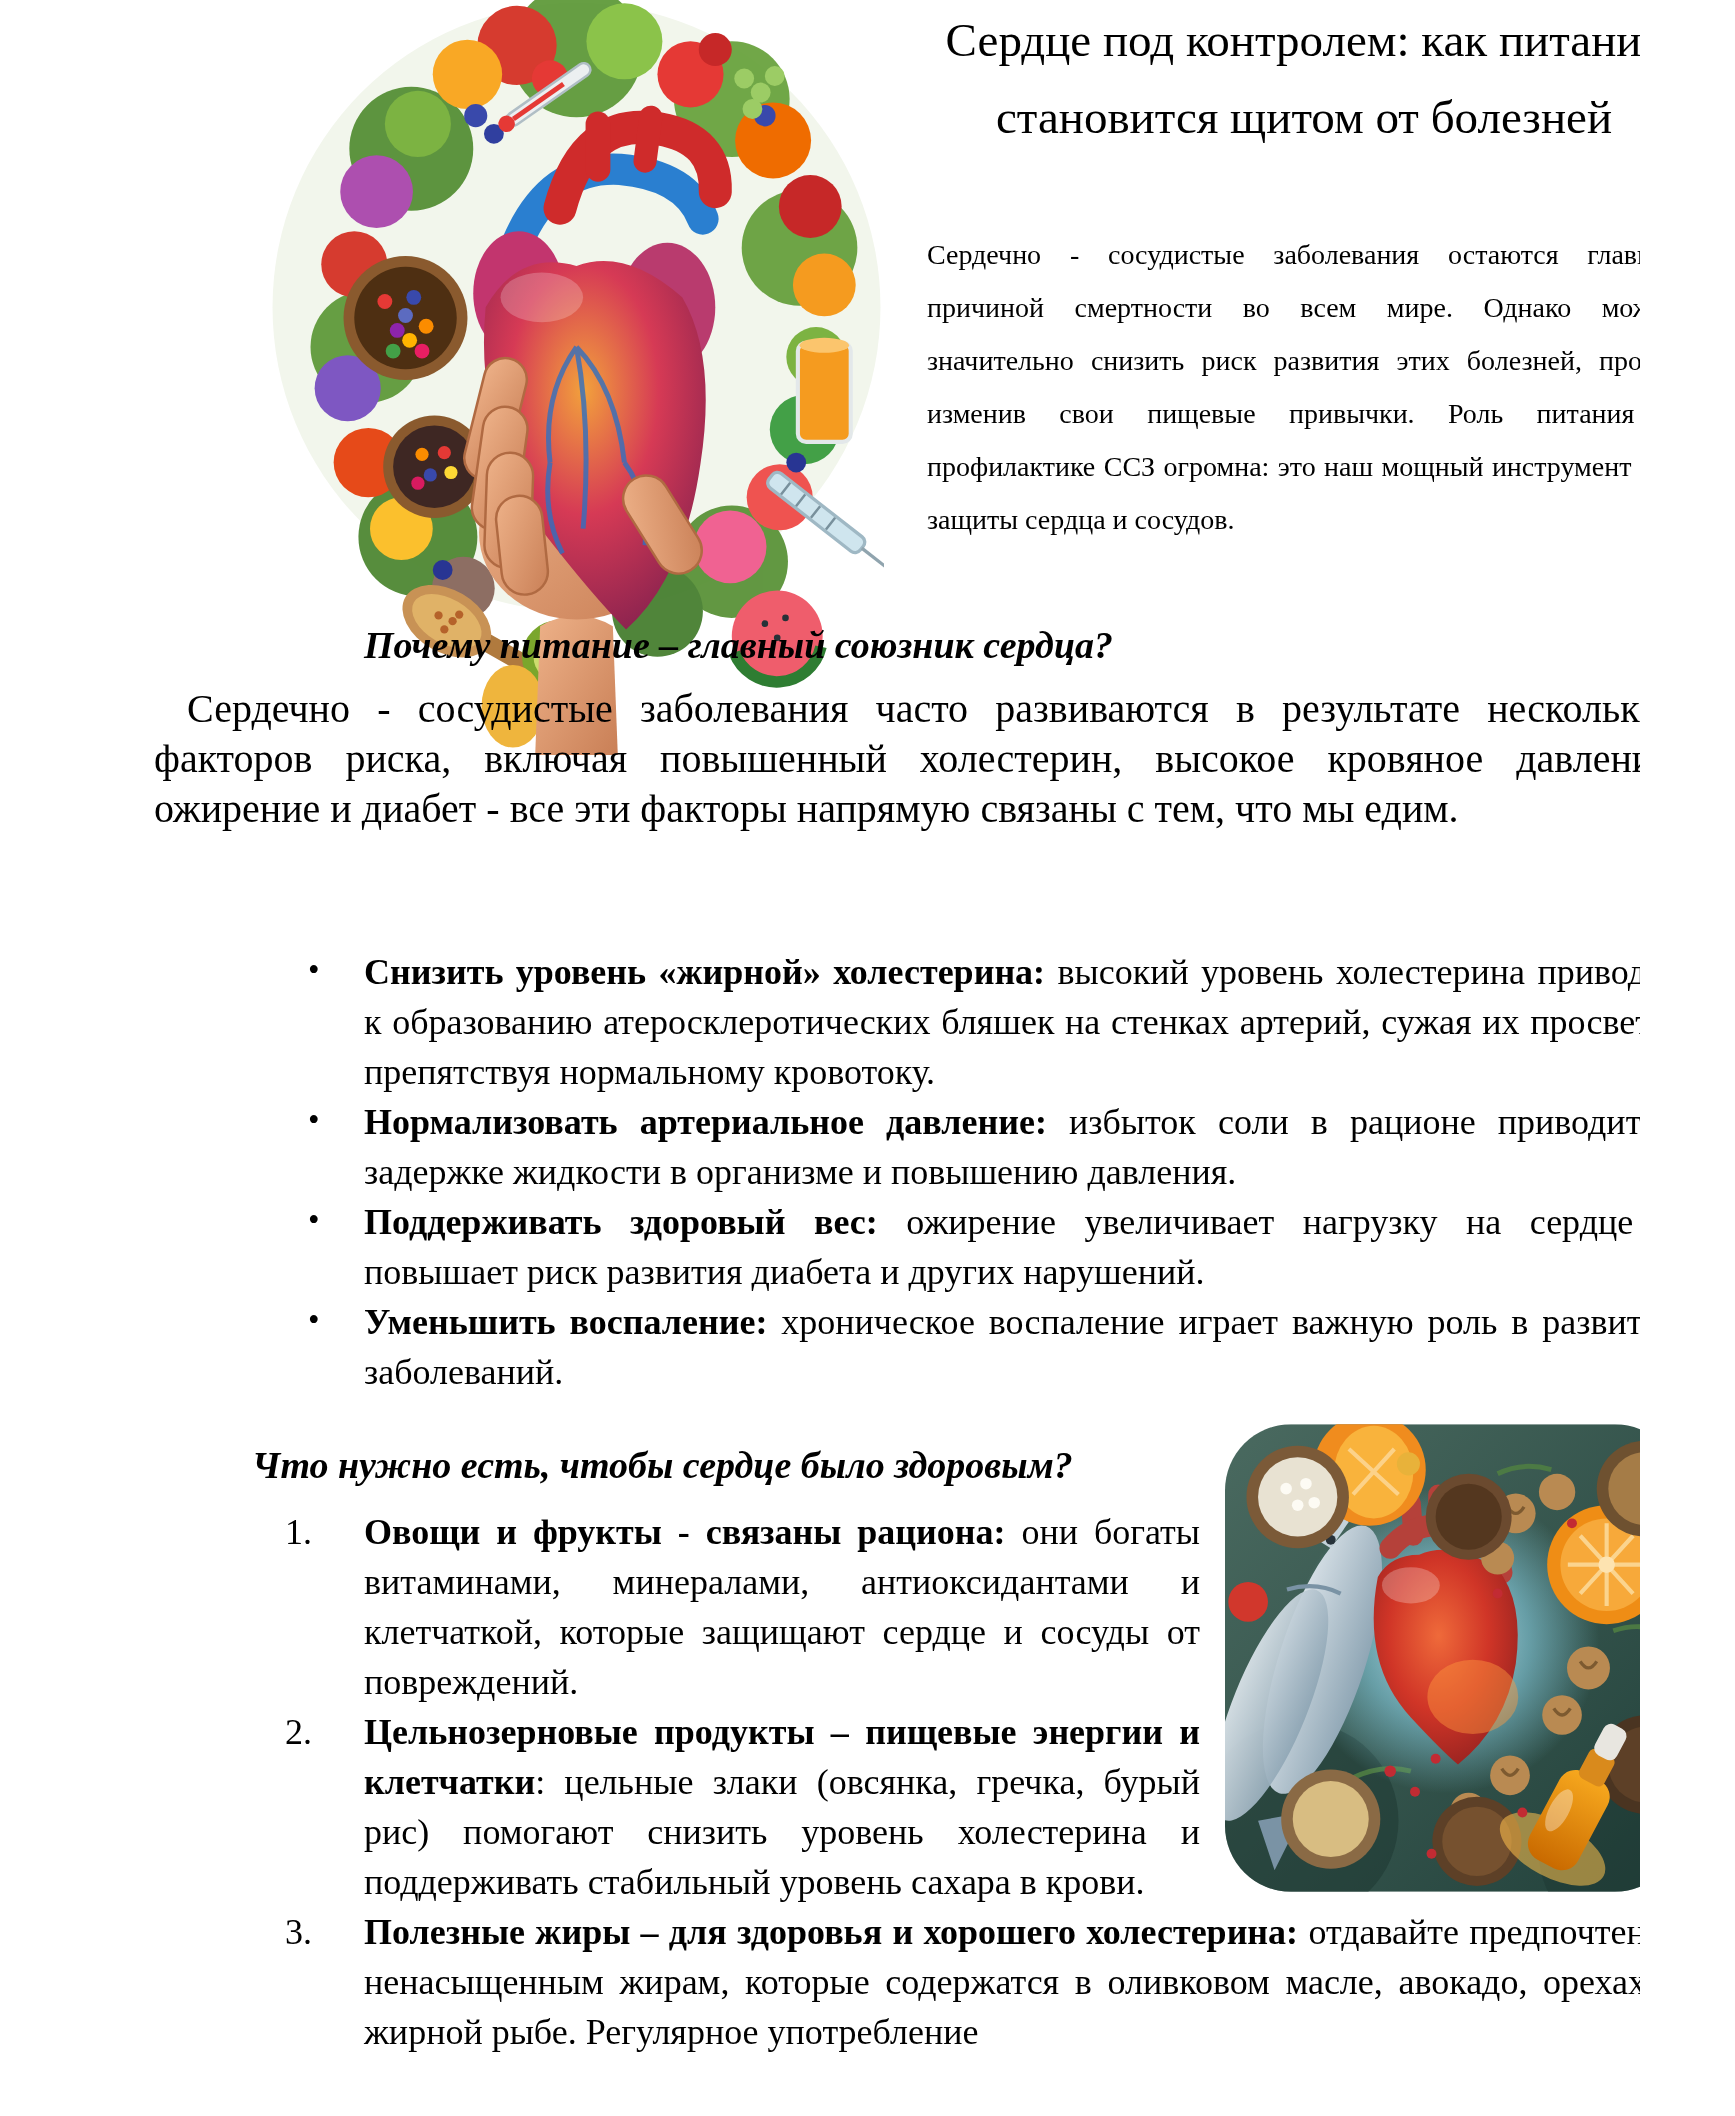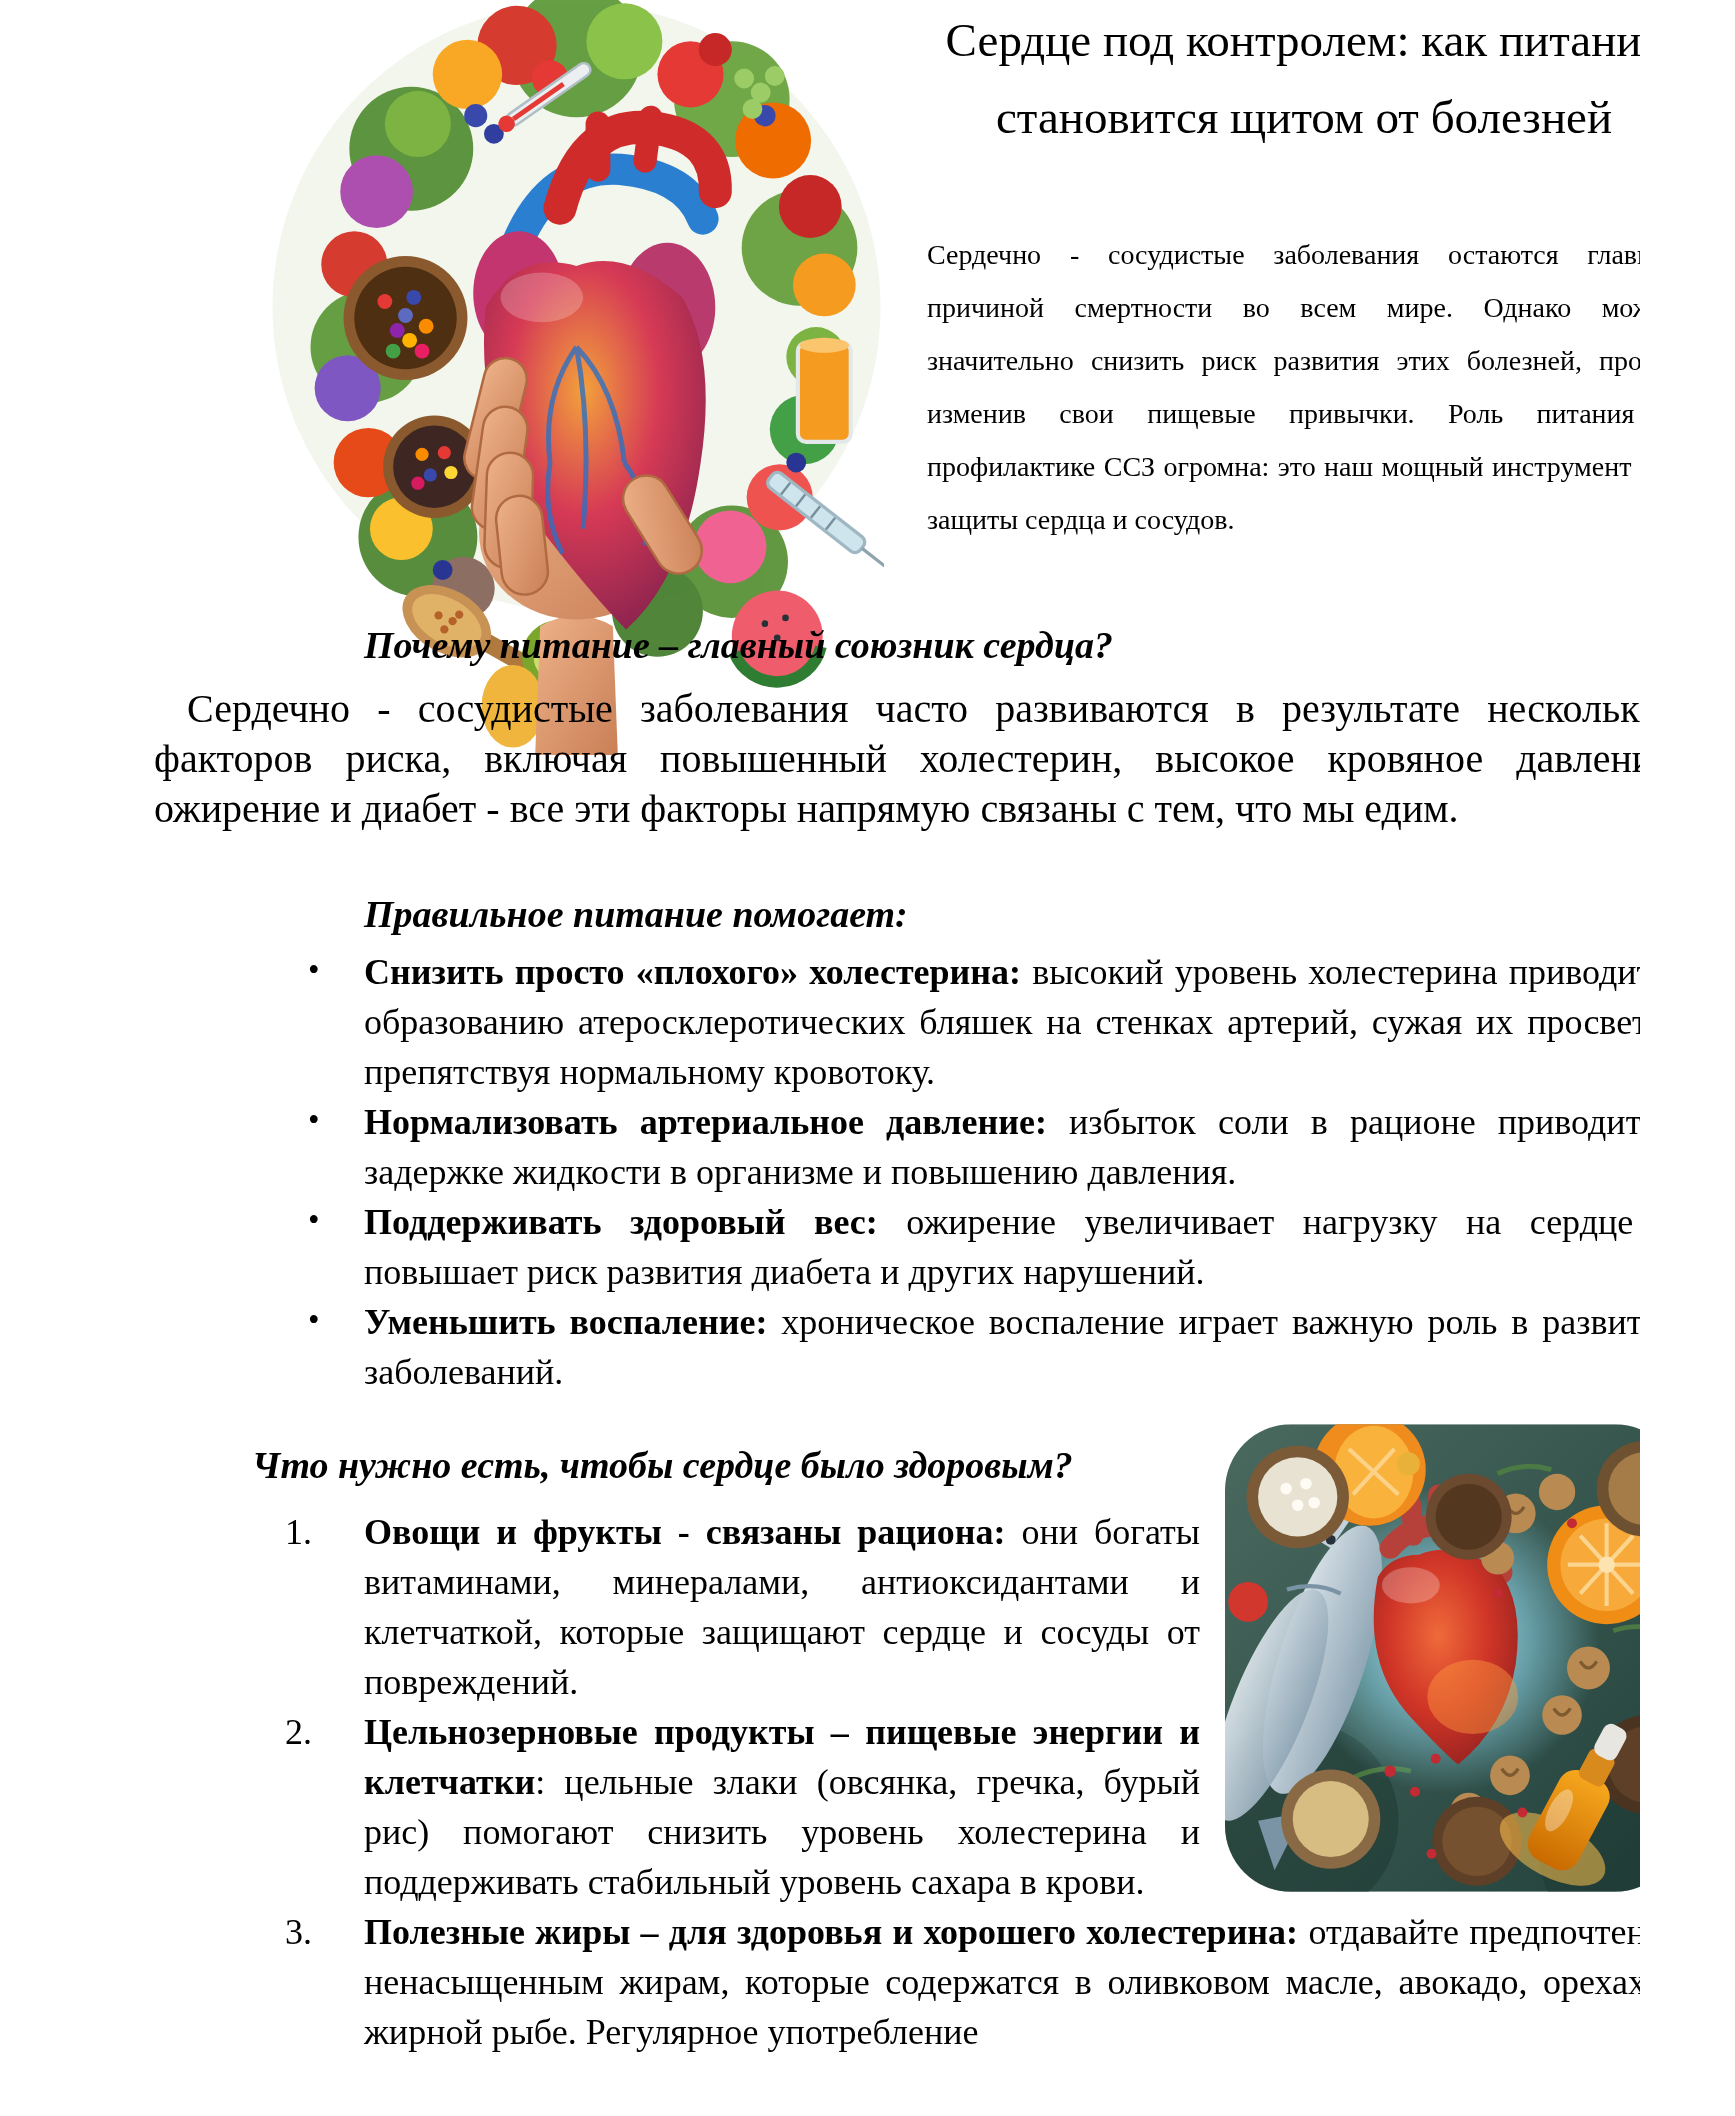--- a/index.html
+++ b/index.html
@@ -174,24 +174,23 @@
       </g>
     </svg>
   </div>
 
   <div class="title">Сердце под контролем: как питание становится щитом от болезней</div>
   <div class="intro">Сердечно - сосудистые заболевания остаются главной причиной смертности во всем мире. Однако можно значительно снизить риск развития этих болезней, просто изменив свои пищевые привычки. Роль питания в профилактике ССЗ огромна: это наш мощный инструмент для защиты сердца и сосудов.</div>
 
   <div class="h-italic h-why">Почему питание – главный союзник сердца?</div>
   <div class="p-why">Сердечно - сосудистые заболевания часто развиваются в результате нескольких факторов риска, включая повышенный холестерин, высокое кровяное давление, ожирение и диабет - все эти факторы напрямую связаны с тем, что мы едим.</div>
 
-  <div class="h-italic h-helps">Правильное питание помогает:</div>
   <div class="bullets">
     <div class="b-item">
-      <span class="marker">•</span><b>Снизить просто «плохого» холестерина:</b><span> высокий уровень холестерина приводит к образованию атеросклеротических бляшек на стенках артерий, сужая их просвет и препятствуя нормальному кровотоку.</span>
+      <span class="marker">•</span><b>Снизить уровень «жирной» холестерина:</b><span> высокий уровень холестерина приводит к образованию атеросклеротических бляшек на стенках артерий, сужая их просвет и препятствуя нормальному кровотоку.</span>
     </div>
     <div class="b-item">
       <span class="marker">•</span><b>Нормализовать артериальное давление:</b><span> избыток соли в рационе приводит к задержке жидкости в организме и повышению давления.</span>
     </div>
     <div class="b-item">
       <span class="marker">•</span><b>Поддерживать здоровый вес:</b><span> ожирение увеличивает нагрузку на сердце и повышает риск развития диабета и других нарушений.</span>
     </div>
     <div class="b-item">
       <span class="marker">•</span><b>Уменьшить воспаление:</b><span> хроническое воспаление играет важную роль в развитии заболеваний.</span>
     </div>

